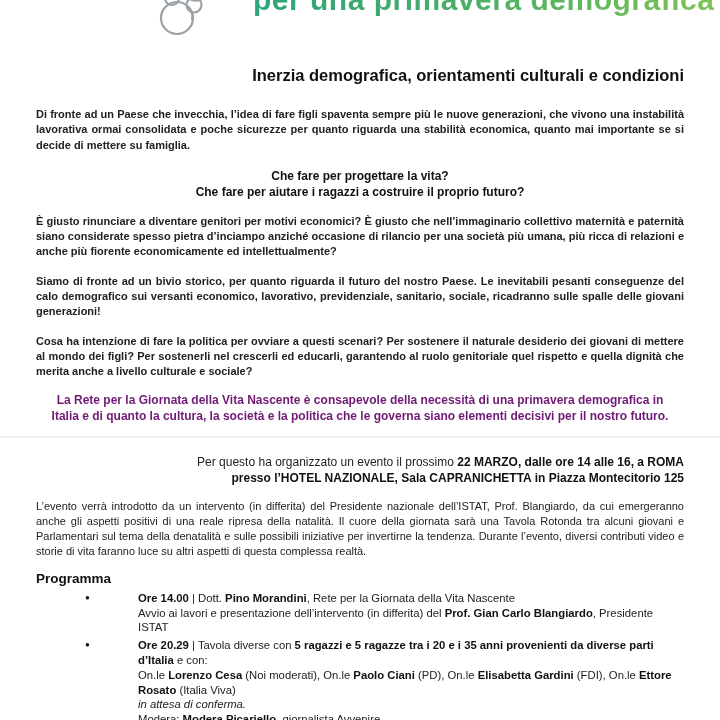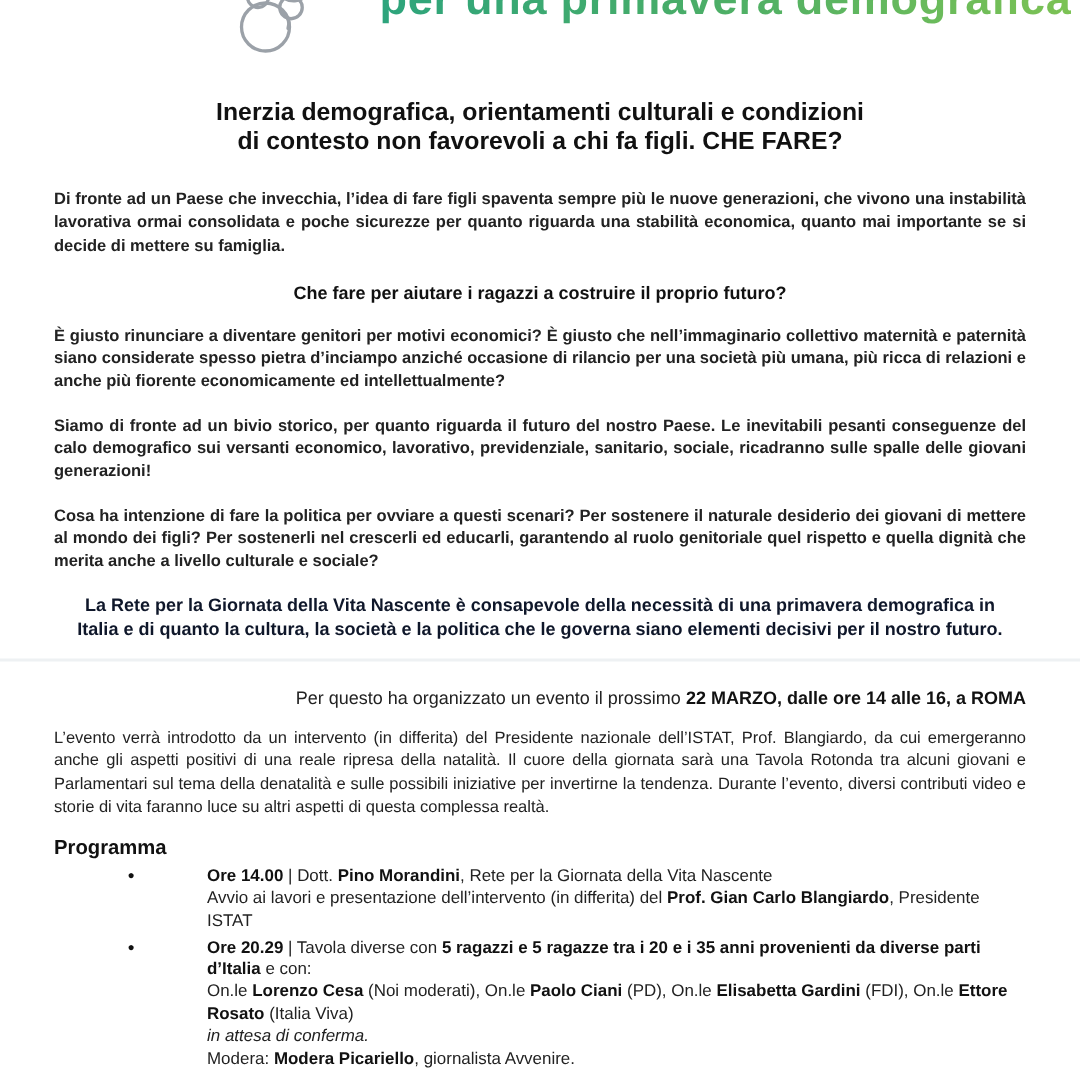--- a/index.html
+++ b/index.html
@@ -14,25 +14,25 @@
   .header{position:relative;height:36px;}
   .logo{position:absolute;left:116px;top:-26px;width:62px;height:64px;}
   .brand{
     position:absolute;left:217px;top:-17px;white-space:nowrap;
     font-size:30px;font-weight:bold;letter-spacing:.5px;
     background:linear-gradient(90deg,#2da47c 0%,#49ad68 45%,#7cc254 100%);
     -webkit-background-clip:text;background-clip:text;
     color:transparent;-webkit-text-fill-color:transparent;
   }
 
-  .doc-title{margin-top:30px;text-align:center;font-weight:bold;font-size:16.5px;line-height:19px;color:#111;}
+  .doc-title{margin-top:30px;text-align:right;font-weight:bold;font-size:16.5px;line-height:19px;color:#111;}
   .para{margin-top:14px;font-size:11px;line-height:15.3px;text-align:justify;color:#222;font-weight:bold;}
   .para.first{margin-top:22px;}
   .center-bold{margin-top:15px;text-align:center;font-weight:bold;font-size:12px;line-height:16px;color:#111;}
-  .statement{margin-top:12px;text-align:center;font-weight:bold;font-size:12px;line-height:16px;color:#0f172a;padding:0 10px;}
+  .statement{margin-top:12px;text-align:center;font-weight:bold;font-size:12px;line-height:16px;color:#701a75;padding:0 10px;}
   .divider{border:none;border-top:2px solid #eef1f3;margin:8px -36px 0 -36px;}
   .announce{margin-top:16px;text-align:right;font-size:12px;line-height:16.5px;color:#222;}
   .description{margin-top:12px;font-size:11px;line-height:15.3px;text-align:justify;color:#222;}
   .program-heading{margin-top:10px;font-weight:bold;font-size:13.5px;color:#111;}
   .program-list{list-style:none;margin:5px 0 0 49px;padding:0;font-size:11.3px;}
   .program-list li{position:relative;padding-left:28px;margin-bottom:3px;}
   .program-list li::before{content:"●";position:absolute;left:0;top:2px;font-size:8px;color:#111;}
   .prog-line{line-height:14.8px;color:#222;margin-left:25px;}
   .b{font-weight:bold;color:#111;}
   .i{font-style:italic;}
@@ -52,39 +52,40 @@
         <circle class="ln" cx="42" cy="31" r="7.5"></circle>
         <circle class="ln" cx="25" cy="44" r="16"></circle>
         <path class="ln" d="M36 34 q6 4 4 11"></path>
       </svg>
     </span>
     <span class="brand">per una primavera demografica</span>
   </div>
 
   <div class="doc-title">
     <div>Inerzia demografica, orientamenti culturali e condizioni</div>
-    <div>di contesto non favorevoli a chi fa figli. CHE FARE?</div>
   </div>
 
   <p class="para first">Di fronte ad un Paese che invecchia, l’idea di fare figli spaventa sempre più le nuove generazioni, che vivono una instabilità lavorativa ormai consolidata e poche sicurezze per quanto riguarda una stabilità economica, quanto mai importante se si decide di mettere su famiglia.</p>
 
   <div class="center-bold">
+    <div>Che fare per progettare la vita?</div>
     <div>Che fare per aiutare i ragazzi a costruire il proprio futuro?</div>
   </div>
 
   <p class="para">È giusto rinunciare a diventare genitori per motivi economici? È giusto che nell’immaginario collettivo maternità e paternità siano considerate spesso pietra d’inciampo anziché occasione di rilancio per una società più umana, più ricca di relazioni e anche più fiorente economicamente ed intellettualmente?</p>
   <p class="para">Siamo di fronte ad un bivio storico, per quanto riguarda il futuro del nostro Paese. Le inevitabili pesanti conseguenze del calo demografico sui versanti economico, lavorativo, previdenziale, sanitario, sociale, ricadranno sulle spalle delle giovani generazioni!</p>
   <p class="para">Cosa ha intenzione di fare la politica per ovviare a questi scenari? Per sostenere il naturale desiderio dei giovani di mettere al mondo dei figli? Per sostenerli nel crescerli ed educarli, garantendo al ruolo genitoriale quel rispetto e quella dignità che merita anche a livello culturale e sociale?</p>
 
   <p class="statement">La Rete per la Giornata della Vita Nascente è consapevole della necessità di una primavera demografica in Italia e di quanto la cultura, la società e la politica che le governa siano elementi decisivi per il nostro futuro.</p>
 
   <hr class="divider">
 
   <div class="announce">
     <div><span>Per questo ha organizzato un evento il prossimo </span><span class="b">22 MARZO, dalle ore 14 alle 16, a ROMA</span></div>
+    <div><span class="b">presso l’HOTEL NAZIONALE, Sala CAPRANICHETTA in Piazza Montecitorio 125</span></div>
   </div>
 
   <p class="description">L’evento verrà introdotto da un intervento (in differita) del Presidente nazionale dell’ISTAT, Prof. Blangiardo, da cui emergeranno anche gli aspetti positivi di una reale ripresa della natalità. Il cuore della giornata sarà una Tavola Rotonda tra alcuni giovani e Parlamentari sul tema della denatalità e sulle possibili iniziative per invertirne la tendenza. Durante l’evento, diversi contributi video e storie di vita faranno luce su altri aspetti di questa complessa realtà.</p>
 
   <div class="program-heading">Programma</div>
 
   <ul class="program-list">
       <li>
         <div class="prog-line"><span class="b">Ore 14.00</span><span> | Dott. </span><span class="b">Pino Morandini</span><span>, Rete per la Giornata della Vita Nascente</span></div>
         <div class="prog-line"><span>Avvio ai lavori e presentazione dell’intervento (in differita) del </span><span class="b">Prof. Gian Carlo Blangiardo</span><span>, Presidente ISTAT</span></div>

